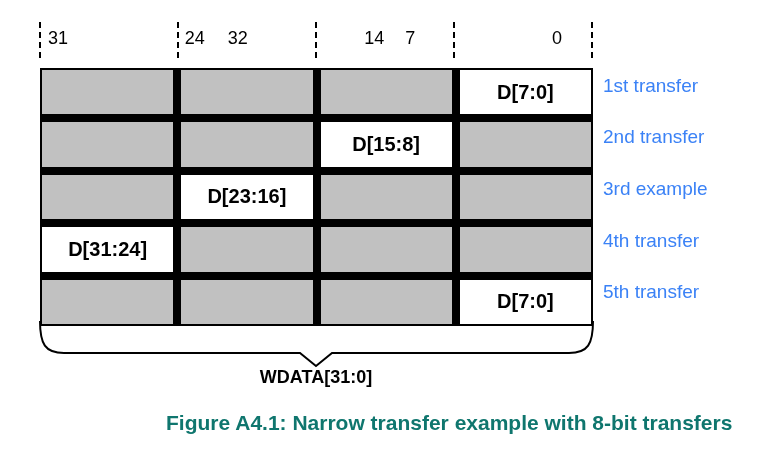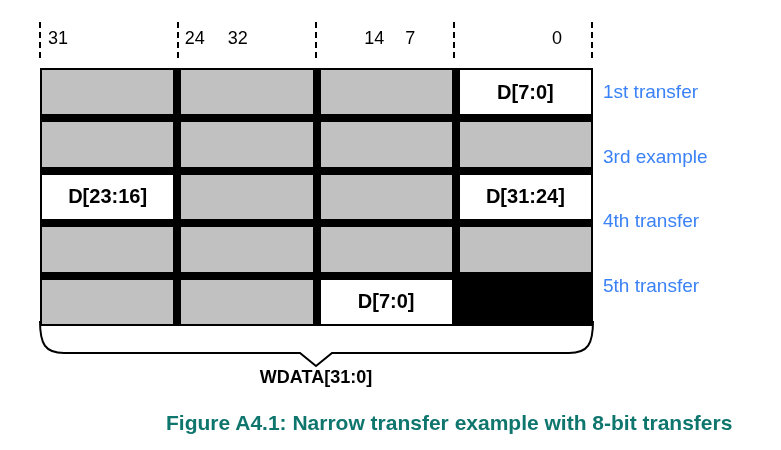--- a/index.html
+++ b/index.html
@@ -142,37 +142,39 @@
   <div class="dash d3"></div>
   <div class="dash d4"></div>
 
   <div class="grid" id="grid">
       <div class="cell"></div>
       <div class="cell"></div>
       <div class="cell"></div>
       <div class="cell active">D[7:0]</div>
       <div class="cell"></div>
       <div class="cell"></div>
+      <div class="cell active">D[15:8]</div>
       <div class="cell"></div>
       <div class="cell"></div>
       <div class="cell active">D[23:16]</div>
       <div class="cell"></div>
       <div class="cell"></div>
       <div class="cell active">D[31:24]</div>
       <div class="cell"></div>
       <div class="cell"></div>
       <div class="cell"></div>
       <div class="cell"></div>
       <div class="cell"></div>
       <div class="cell"></div>
       <div class="cell active">D[7:0]</div>
     </div>
 
   <div class="row-labels">
     <div class="row-label">1st transfer</div>
+    <div class="row-label">2nd transfer</div>
     <div class="row-label">3rd example</div>
     <div class="row-label">4th transfer</div>
     <div class="row-label">5th transfer</div>
   </div>
 
   <svg class="brace-svg" viewBox="0 0 562 52" xmlns="http://www.w3.org/2000/svg">
     <path d="M 4 3 C 4 26 9 35 28 35 L 264 35 L 280 48 L 296 35 L 533 35 C 552 35 557 26 557 3" fill="none" stroke="#000" stroke-width="2"></path>
   </svg>
 
   <div class="wdata-label">WDATA[31:0]</div>

